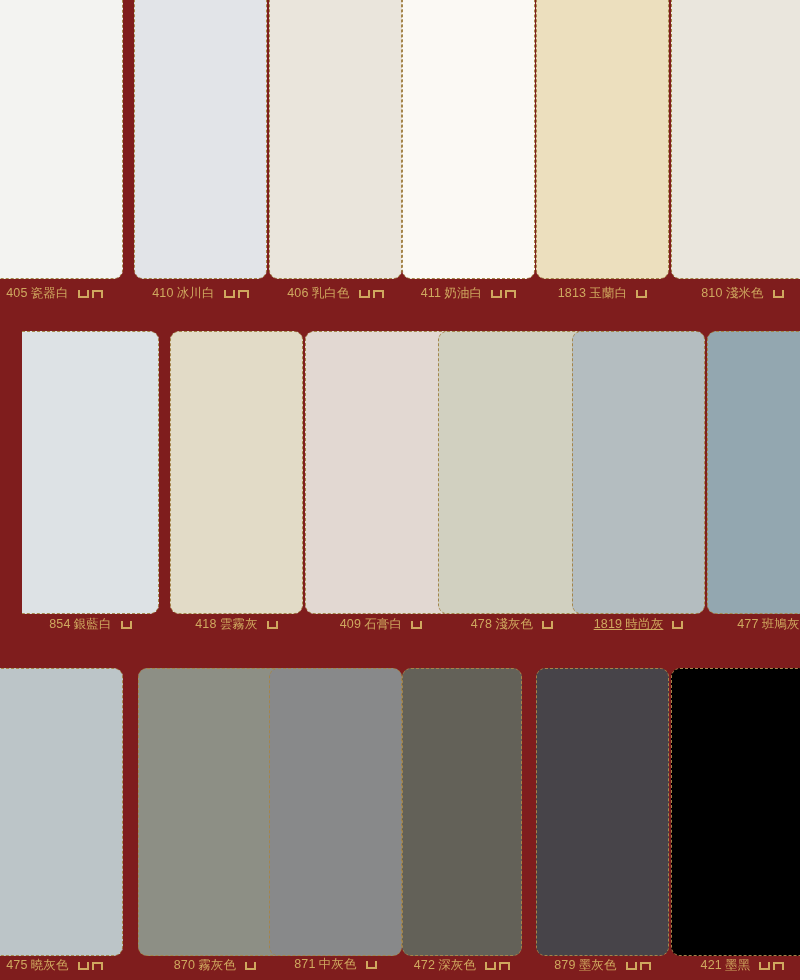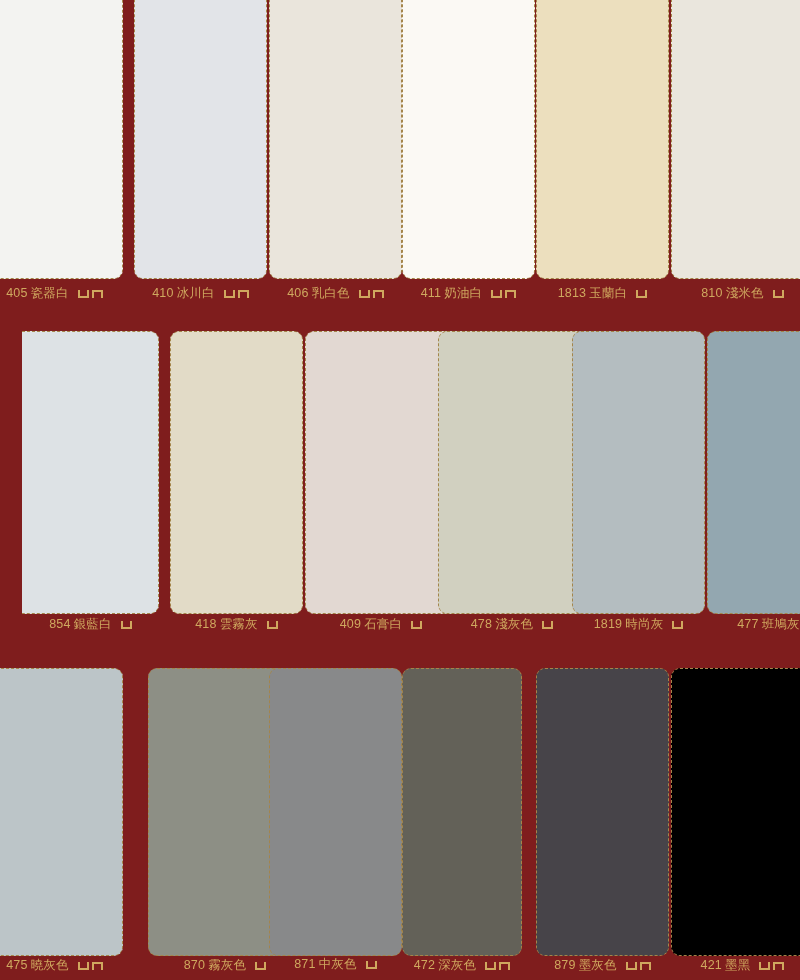--- a/index.html
+++ b/index.html
@@ -164,33 +164,33 @@
       <div class="swatch-cell" style="left: 269px; width: 152px; height: 305px;">
         <div class="swatch-chip" style="height: 283px; background: rgb(226, 216, 210);"></div>
         <div class="swatch-caption" style="top: 285px;"><span class="caption-code">409</span><span class="caption-name">石膏白</span><span class="caption-marks"><span class="mark mark-up"></span></span></div>
       </div>
       <div class="swatch-cell" style="left: 402px; width: 148px; height: 305px;">
         <div class="swatch-chip" style="height: 283px; background: rgb(209, 208, 192);"></div>
         <div class="swatch-caption" style="top: 285px;"><span class="caption-code">478</span><span class="caption-name">淺灰色</span><span class="caption-marks"><span class="mark mark-up"></span></span></div>
       </div>
       <div class="swatch-cell" style="left: 536px; width: 133px; height: 305px;">
         <div class="swatch-chip" style="height: 283px; background: rgb(180, 189, 192);"></div>
-        <div class="swatch-caption" style="top: 285px;"><span class="caption-code">1819</span><span class="caption-name">時尚灰</span><span class="caption-marks"><span class="mark mark-up"></span></span></div>
+        <div class="swatch-caption" style="top: 285px; text-decoration: underline;"><span class="caption-code">1819</span><span class="caption-name">時尚灰</span><span class="caption-marks"><span class="mark mark-up"></span></span></div>
       </div>
       <div class="swatch-cell col-clip-right" style="left: 671px; width: 143px; height: 305px;">
         <div class="swatch-chip" style="height: 283px; background: rgb(147, 167, 176);"></div>
         <div class="swatch-caption" style="top: 285px;"><span class="caption-code">477</span><span class="caption-name">班鳩灰</span><span class="caption-marks"><span class="mark mark-up"></span></span></div>
       </div>
     </div>
     <div class="swatch-row" style="top: 668px; height: 309px;">
       <div class="swatch-cell col-clip-left" style="left: -14px; width: 137px; height: 309px;">
         <div class="swatch-chip" style="height: 288px; background: rgb(188, 197, 200);"></div>
         <div class="swatch-caption" style="top: 289px;"><span class="caption-code">475</span><span class="caption-name">曉灰色</span><span class="caption-marks"><span class="mark mark-up"></span><span class="mark mark-down"></span></span></div>
       </div>
-      <div class="swatch-cell" style="left: 148px; width: 154px; height: 309px;">
+      <div class="swatch-cell" style="left: 138px; width: 154px; height: 309px;">
         <div class="swatch-chip" style="height: 288px; background: rgb(141, 143, 133);"></div>
         <div class="swatch-caption" style="top: 289px;"><span class="caption-code">870</span><span class="caption-name">霧灰色</span><span class="caption-marks"><span class="mark mark-up"></span></span></div>
       </div>
       <div class="swatch-cell" style="left: 269px; width: 133px; height: 309px;">
         <div class="swatch-chip" style="height: 288px; background: rgb(136, 137, 138);"></div>
         <div class="swatch-caption" style="top: 288px;"><span class="caption-code">871</span><span class="caption-name">中灰色</span><span class="caption-marks"><span class="mark mark-up"></span></span></div>
       </div>
       <div class="swatch-cell" style="left: 402px; width: 120px; height: 309px;">
         <div class="swatch-chip" style="height: 288px; background: rgb(99, 97, 88);"></div>
         <div class="swatch-caption" style="top: 289px;"><span class="caption-code">472</span><span class="caption-name">深灰色</span><span class="caption-marks"><span class="mark mark-up"></span><span class="mark mark-down"></span></span></div>

